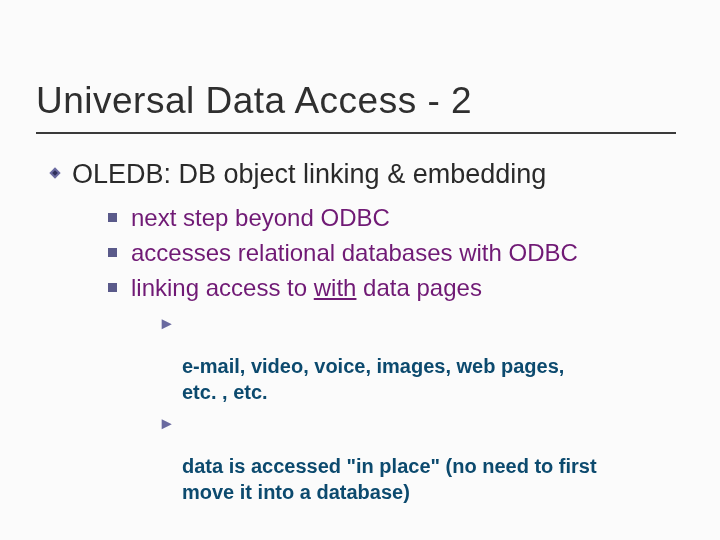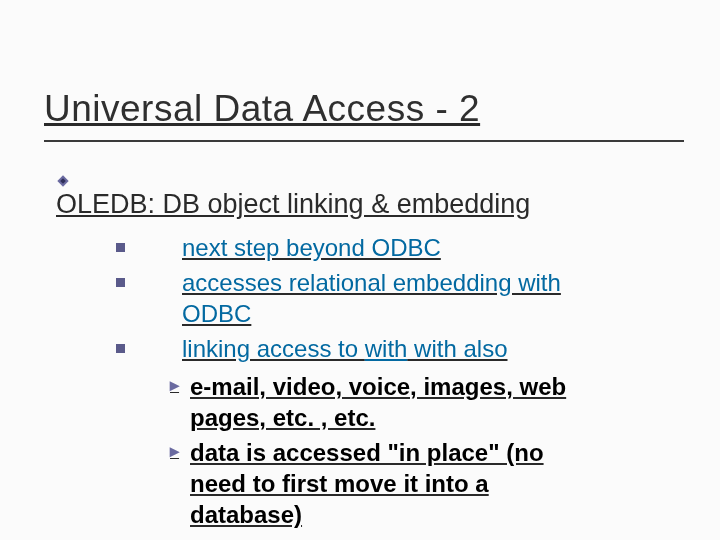--- a/index.html
+++ b/index.html
@@ -8,23 +8,22 @@
     width: 720px;
     height: 540px;
     background: #fbfbfb;
     font-family: Verdana, Geneva, sans-serif;
     color: #2a2a2a;
   }
   .slide {
     box-sizing: border-box;
     width: 647px;
     height: 540px;
-    padding: 16px;
+    padding: 8px;
     position: relative;
-    text-decoration: underline;
   }
   .title {
     font-family: Verdana, Geneva, sans-serif;
     font-size: 37px;
     font-weight: 400;
     color: #2f2f2f;
     margin: 0;
     padding: 72px 0 0 28px;
     letter-spacing: 0.5px;
   }
@@ -34,21 +33,20 @@
     border: none;
     border-top: 2px solid #3a3a3a;
   }
   .content {
     padding: 24px 40px 0 40px;
   }
   .lvl1 {
     display: flex;
     align-items: flex-start;
     margin: 0 0 10px 0;
-    flex-direction: column;
   }
   .bullet-diamond {
     display: inline-block;
     width: 14px;
     height: 14px;
     flex: 0 0 14px;
     margin: 8px 10px 0 0;
     position: relative;
   }
   .bullet-diamond svg { display: block; }
@@ -69,46 +67,46 @@
     display: inline-block;
     width: 9px;
     height: 9px;
     flex: 0 0 9px;
     background: #5a5a8a;
     margin: 11px 14px 0 0;
   }
   .lvl2-text {
     font-size: 24px;
     line-height: 1.3;
-    color: #0369a1;
-    margin-left: 43px;
+    color: #701a75;
   }
   .lvl3-group {
     margin: 6px 0 0 114px;
   }
   .lvl3 {
     display: flex;
     align-items: flex-start;
     margin: 0 0 4px 0;
   }
   .bullet-caret {
     flex: 0 0 14px;
     margin: 5px 6px 0 0;
     font-size: 18px;
     font-weight: 700;
     color: #6a6aa0;
     line-height: 1;
     font-family: "Wingdings 3", Verdana, sans-serif;
   }
   .lvl3-text {
-    font-size: 24px;
+    font-size: 20px;
     line-height: 1.3;
     font-weight: 700;
-    color: #000000;
+    color: #0c4a6e;
     max-width: 480px;
+    margin-top: 44px;
   }
   .uline { text-decoration: underline; }
 </style>
 </head>
 <body>
 
 <div class="slide">
 
   <h1 class="title">Universal Data Access - 2</h1>
   <hr class="title-rule">
@@ -125,25 +123,25 @@
       <span class="lvl1-text">OLEDB: DB object linking &amp; embedding</span>
     </div>
 
     <div class="lvl2-group">
       <div class="lvl2">
         <span class="bullet-square"></span>
         <span class="lvl2-text">next step beyond ODBC</span>
       </div>
       <div class="lvl2">
         <span class="bullet-square"></span>
-        <span class="lvl2-text">accesses relational embedding with ODBC</span>
+        <span class="lvl2-text">accesses relational databases with ODBC</span>
       </div>
       <div class="lvl2">
         <span class="bullet-square"></span>
-        <span class="lvl2-text"><span>linking access to </span><span class="uline">with</span><span> with also</span></span>
+        <span class="lvl2-text"><span>linking access to </span><span class="uline">with</span><span> data pages</span></span>
       </div>
     </div>
 
     <div class="lvl3-group">
       <div class="lvl3">
         <span class="bullet-caret">▸</span>
         <span class="lvl3-text">e-mail, video, voice, images, web pages, etc. , etc.</span>
       </div>
       <div class="lvl3">
         <span class="bullet-caret">▸</span>

